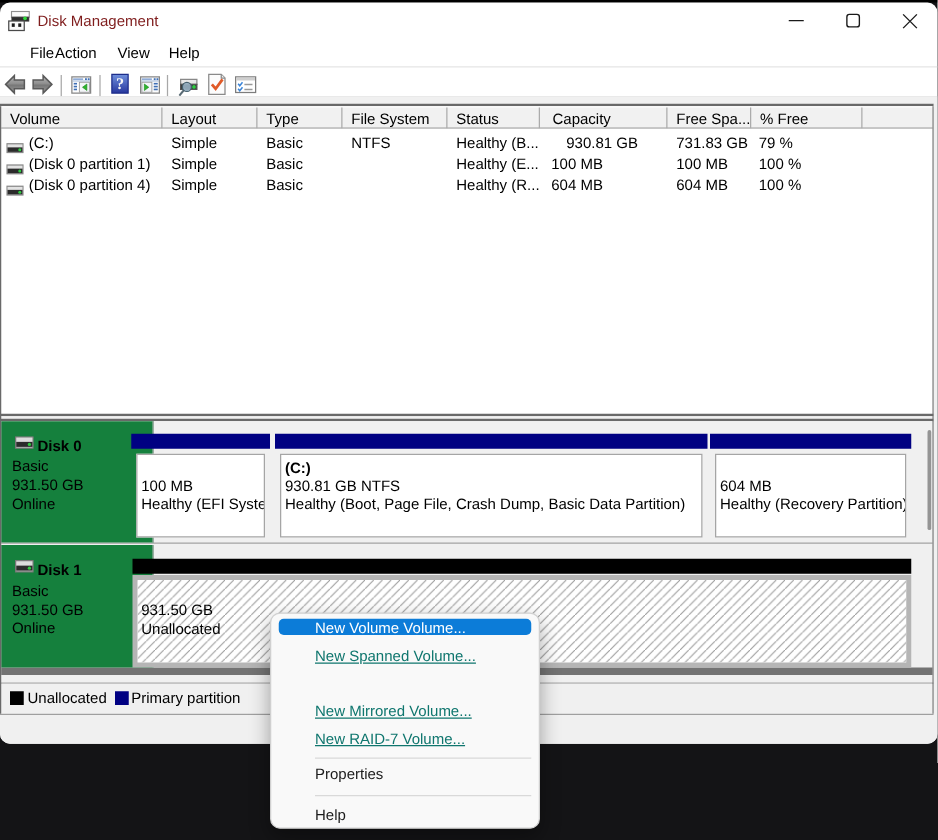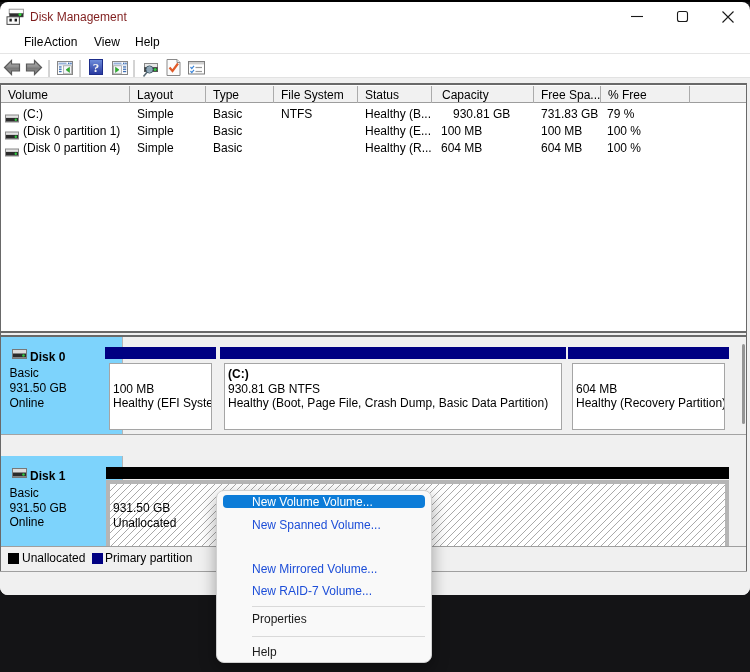--- a/index.html
+++ b/index.html
@@ -26,38 +26,38 @@
   .hcell { top:0; height:18px; line-height:19px; font-size:12px; color:#000; padding-left:7px; border-right:1px solid #ababab; position:absolute; white-space:nowrap; overflow:hidden; }
   
   #tbody { left:1px; top:103px; width:745px; height:228px; background:#ffffff; }
   .trow { left:0; width:745px; height:17px; position:absolute; }
   .tcell { position:absolute; top:0; height:17px; line-height:17px; font-size:12px; color:#000; white-space:nowrap; }
   #tablebottom { left:0; top:331px; width:747px; height:2px; background:#696969; }
   #splitter { left:0; top:333px; width:747px; height:2px; background:#f0f0f0; }
   #panetop { left:0; top:335px; width:747px; height:2px; background:#696969; }
   
   .diskrow { left:1px; width:745px; background:#f0f0f0; }
-  .dlabel { position:absolute; left:0; top:0; width:122px; height:100%; border-right:1px solid #b5b5b5; background:#7dd3fc;text-decoration:underline; }
+  .dlabel { position:absolute; left:0; top:0; width:122px; height:100%; border-right:1px solid #b5b5b5; background:#15803d;text-decoration:underline; }
   .dl-line { position:absolute; left:8.5px; font-size:12px; color:#000; white-space:nowrap; }
   .block { position:absolute; }
   .bar { position:absolute; left:0; top:0; right:0; height:12px; }
   .bbox { position:absolute; left:4px; top:16px; right:4px; bottom:1px; background:#fff; border:1px solid #a5a5a5; overflow:hidden; }
   .btext { position:absolute; left:3px; font-size:12px; color:#000; white-space:nowrap; }
   
   #legendline { left:0; top:546px; width:747px; height:1px; background:#9f9f9f; }
   #legend { left:1px; top:547px; width:745px; height:24px; background:#f0f0f0; }
   #contentbottom { left:0; top:571px; width:747px; height:1px; background:#9f9f9f; }
   #statusbar { left:0; top:572px; width:750px; height:23px; background:#f0f0f0; border-radius:0 0 8px 8px; }
   .sq { position:absolute; width:11px; height:11px; top:6px; }
   
   #vscroll { left:742px; top:344px; width:3px; height:80px; background:#949494; border-radius:2px; }
   
   #cmenu { left:216px; top:490px; width:216px; height:173px; background:#f9f9f9; border:1px solid #d0d0d0; border-radius:8px; box-shadow:0 6px 16px rgba(0,0,0,0.35); z-index:50; }
   .mi { position:absolute; left:0; width:214px; height:22px; line-height:22px; font-size:12px; padding-left:35px; white-space:nowrap; }
-  .mi.dis { color:#1d4ed8; }
+  .mi.dis { color:#0f766e;text-decoration:underline; }
   .mi.on { color:#1b1b1b; }
   .hl { position:absolute; left:6px; top:495px; width:202px; height:13px; background:#0c7cd8; border-radius:4px; z-index:-1; }
   .msep { position:absolute; left:35px; width:173px; height:1px; background:#d9d9d9; }
 </style>
 </head>
 <body>
 <div class="abs" id="topstrip"></div>
 <div class="abs" id="win">
 
   <svg class="abs" style="left:4px; top:4px;" width="24" height="24" viewBox="0 0 24 24">
@@ -253,21 +253,21 @@
   </div>
   <div class="block" style="left:567px; top:10px; width:161px; height:84px;">
     <div class="bar" style="background:#000082;"></div>
     <div class="bbox">
       <div class="btext" style="top:17.5px;">604 MB</div>
       <div class="btext" style="top:32px;">Healthy (Recovery Partition)</div>
     </div>
   </div>
 </div>
 
-<div class="abs diskrow" style="top:456px; height:104px; border-bottom:2px solid #737373;">
+<div class="abs diskrow" style="top:436px; height:104px; border-bottom:6px solid #737373;">
   <div class="dlabel">
     <svg style="position:absolute; left:11px; top:12px;" width="15" height="11" viewBox="0 0 15 11">
         <rect x="0.5" y="0.5" width="14" height="9" fill="#dcdcdc" stroke="#777"></rect>
         <rect x="1" y="4.5" width="13" height="4" fill="#2b2b2b"></rect>
         <circle cx="11.5" cy="6.5" r="1.3" fill="#2ecc40"></circle>
       </svg>
     <div class="dl-line" style="left:29px; top:13px; font-weight:bold;">Disk 1</div>
     <div class="dl-line" style="top:29.5px;">Basic</div>
     <div class="dl-line" style="top:45px;">931.50 GB</div>
     <div class="dl-line" style="top:59px;">Online</div>

